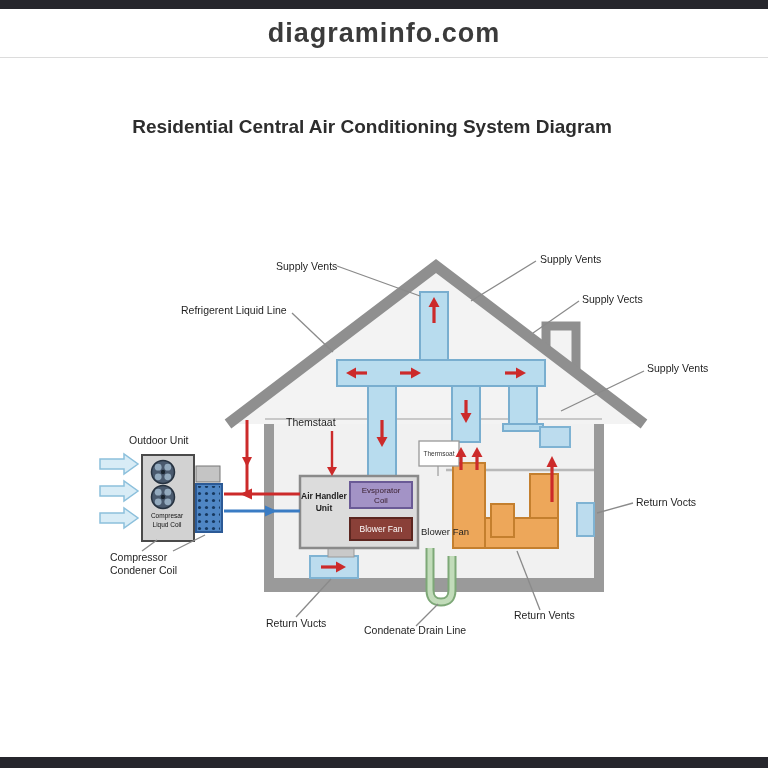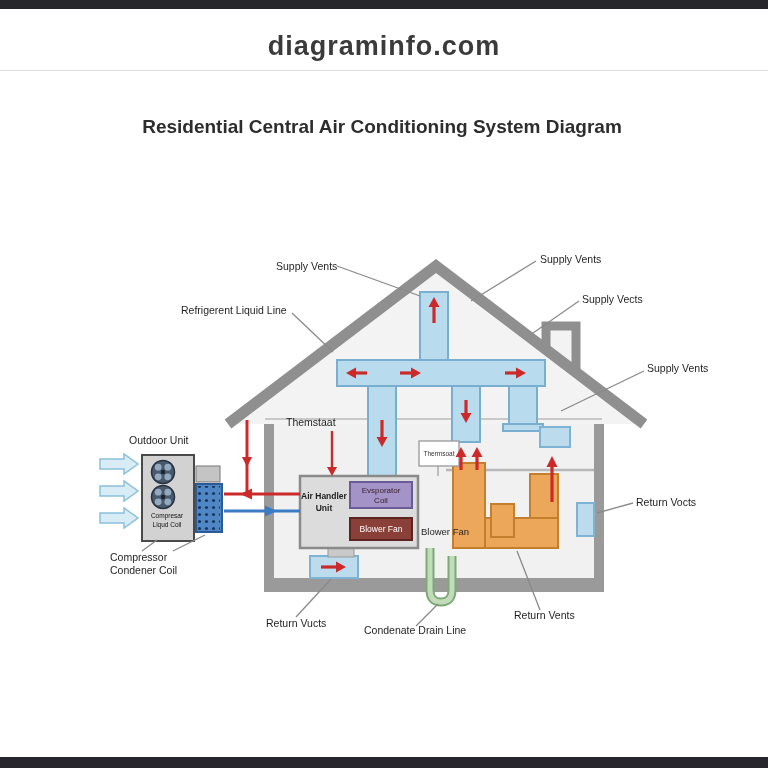--- a/index.html
+++ b/index.html
@@ -3,28 +3,28 @@
 <meta charset="utf-8">
 <style>
   html,body { margin:0; padding:0; background:#ffffff; }
   body {
     width:768px; height:768px; position:relative; overflow:hidden;
     font-family:"Liberation Sans", sans-serif;
   }
   .topbar    { position:absolute; top:0; left:0; width:768px; height:9px;  background:#26262c; }
   .bottombar { position:absolute; bottom:0; left:0; width:768px; height:11px; background:#26262c; }
   .header {
-    position:absolute; top:22px; left:0; width:768px; height:48px;
+    position:absolute; top:9px; left:0; width:768px; height:48px;
     display:flex; align-items:center; justify-content:center;
     border-bottom:1px solid #dcdcdc; background:#ffffff;
   }
   .site-name { font-size:27px; font-weight:bold; color:#3b3b3b; letter-spacing:1px; }
   .page-title {
     position:absolute; top:116px; left:0; width:744px; text-align:center;
-    font-size:19px; font-weight:bold; color:#2d2d2d;margin-left:10px;
+    font-size:19px; font-weight:bold; color:#2d2d2d;
   }
   svg.diagram { position:absolute; top:0; left:0; }
   text { font-family:"Liberation Sans", sans-serif; }
   .lbl  { font-size:10.5px; fill:#1f1f1f; }
 </style>
 </head>
 <body>
 
 <div class="topbar"></div>
 

